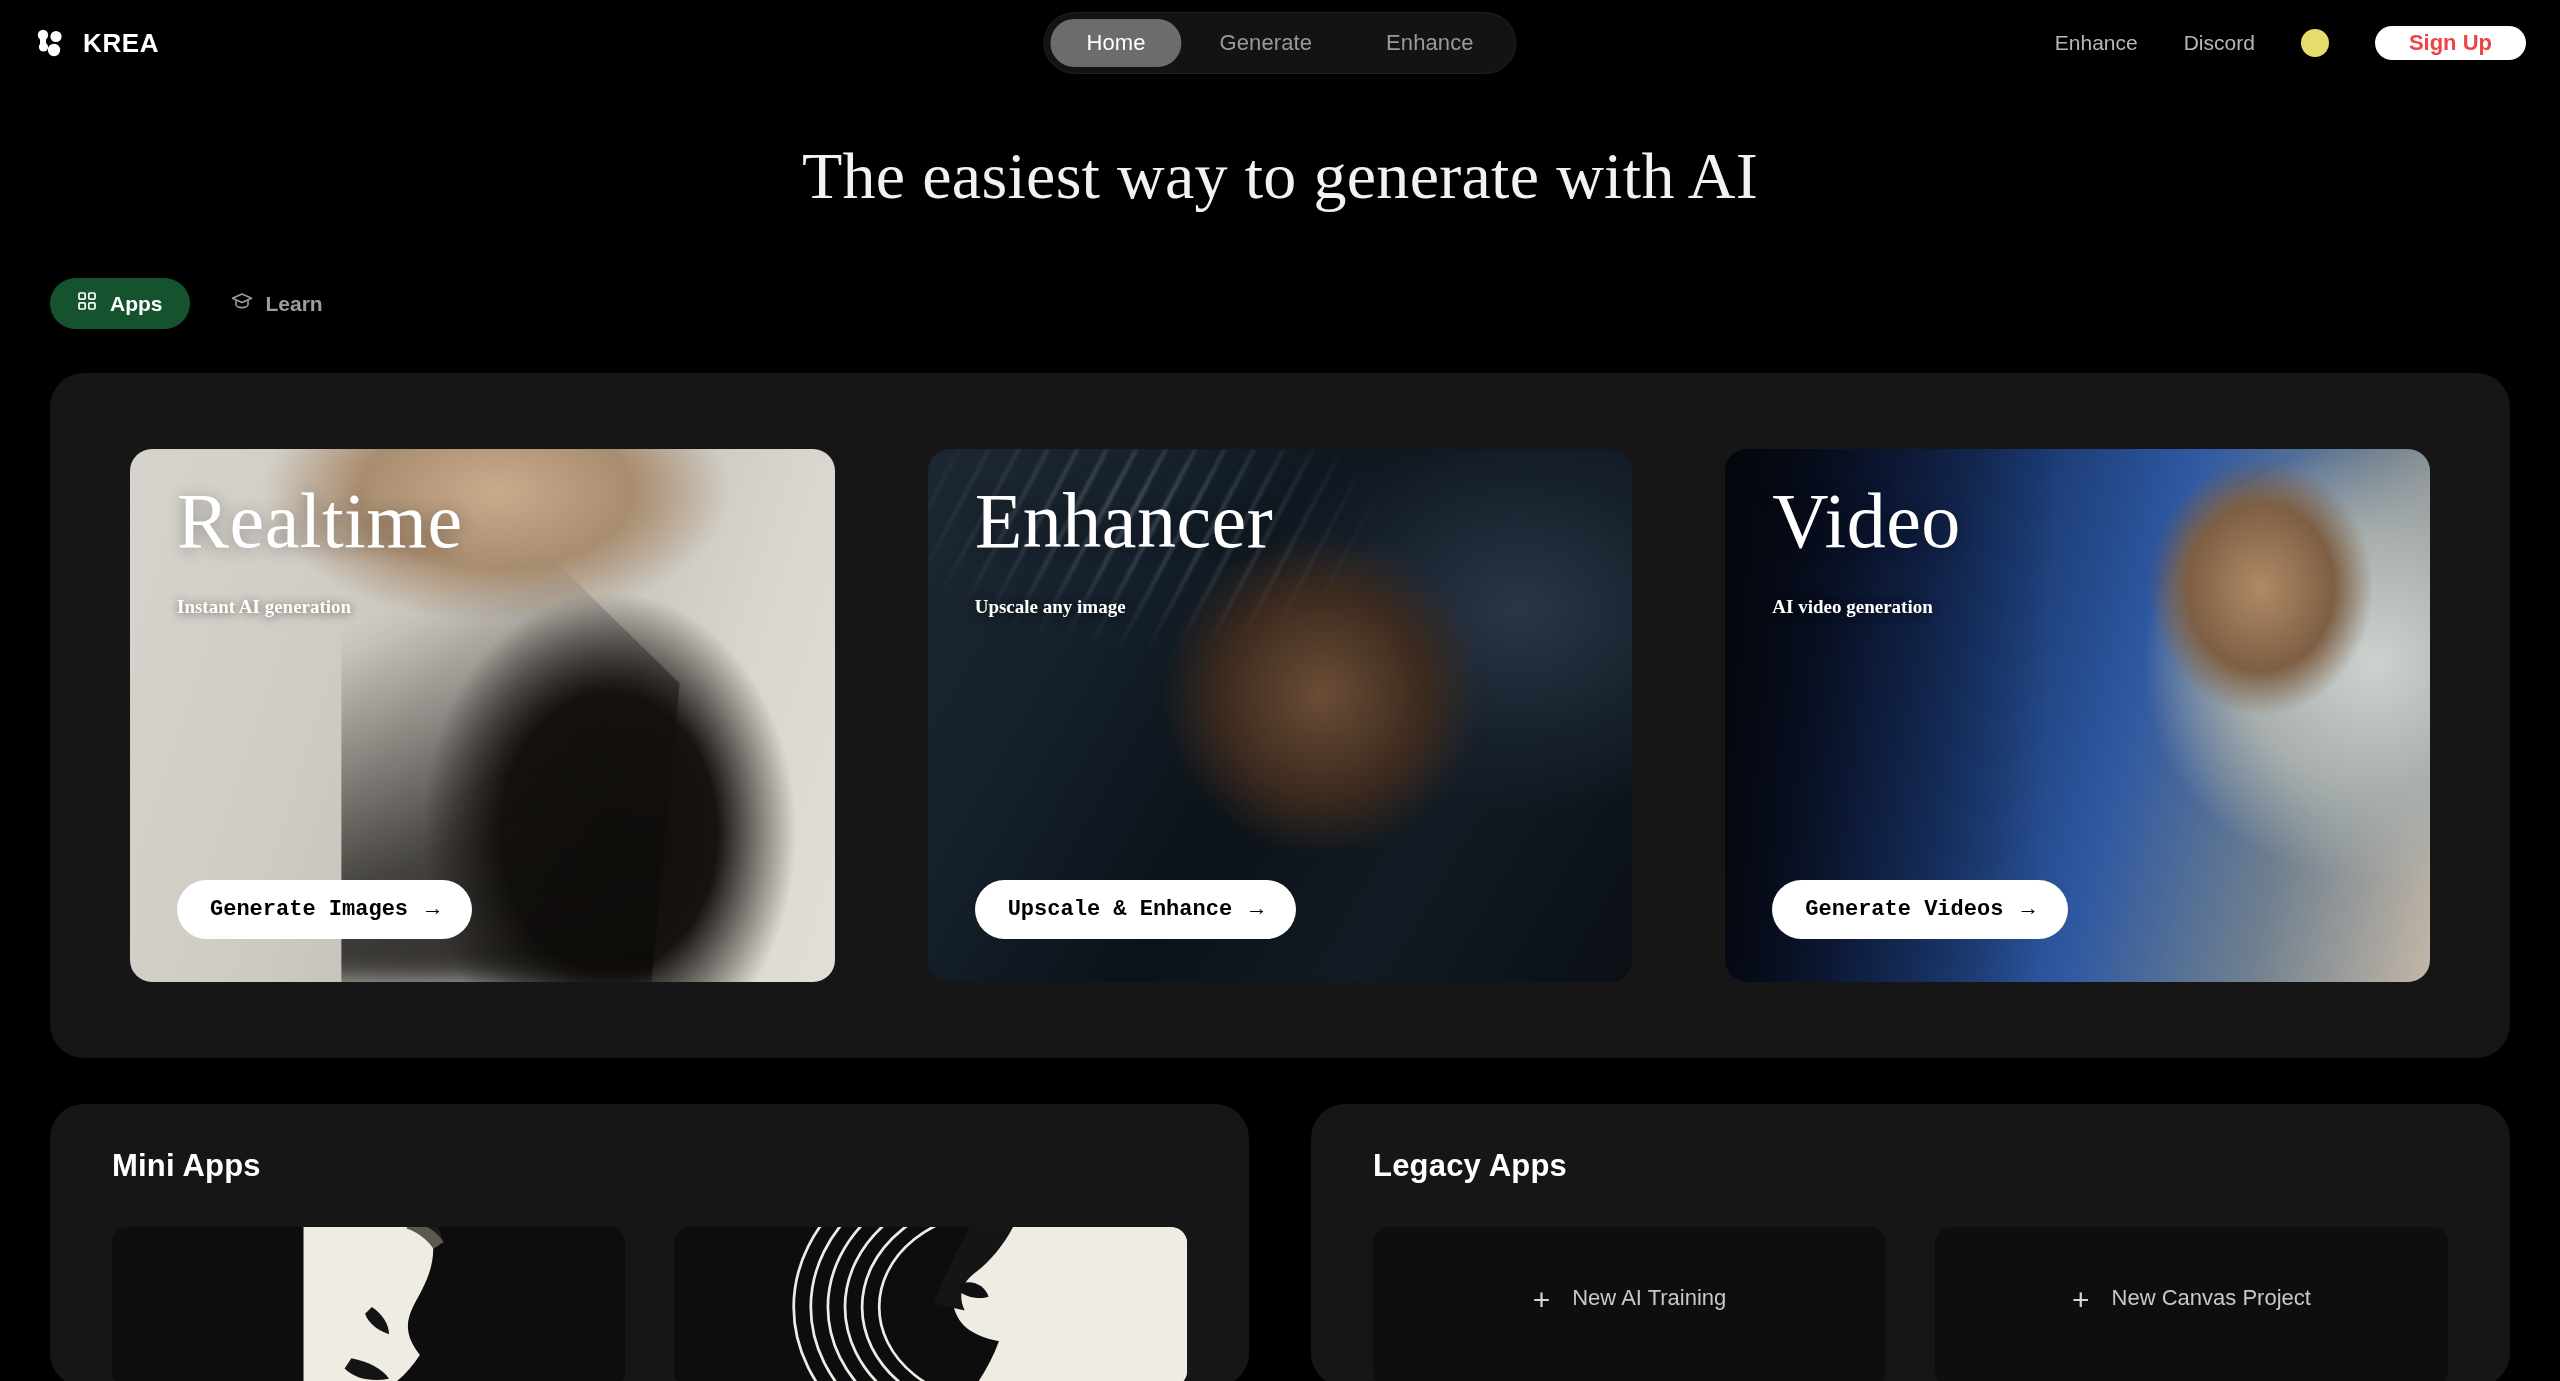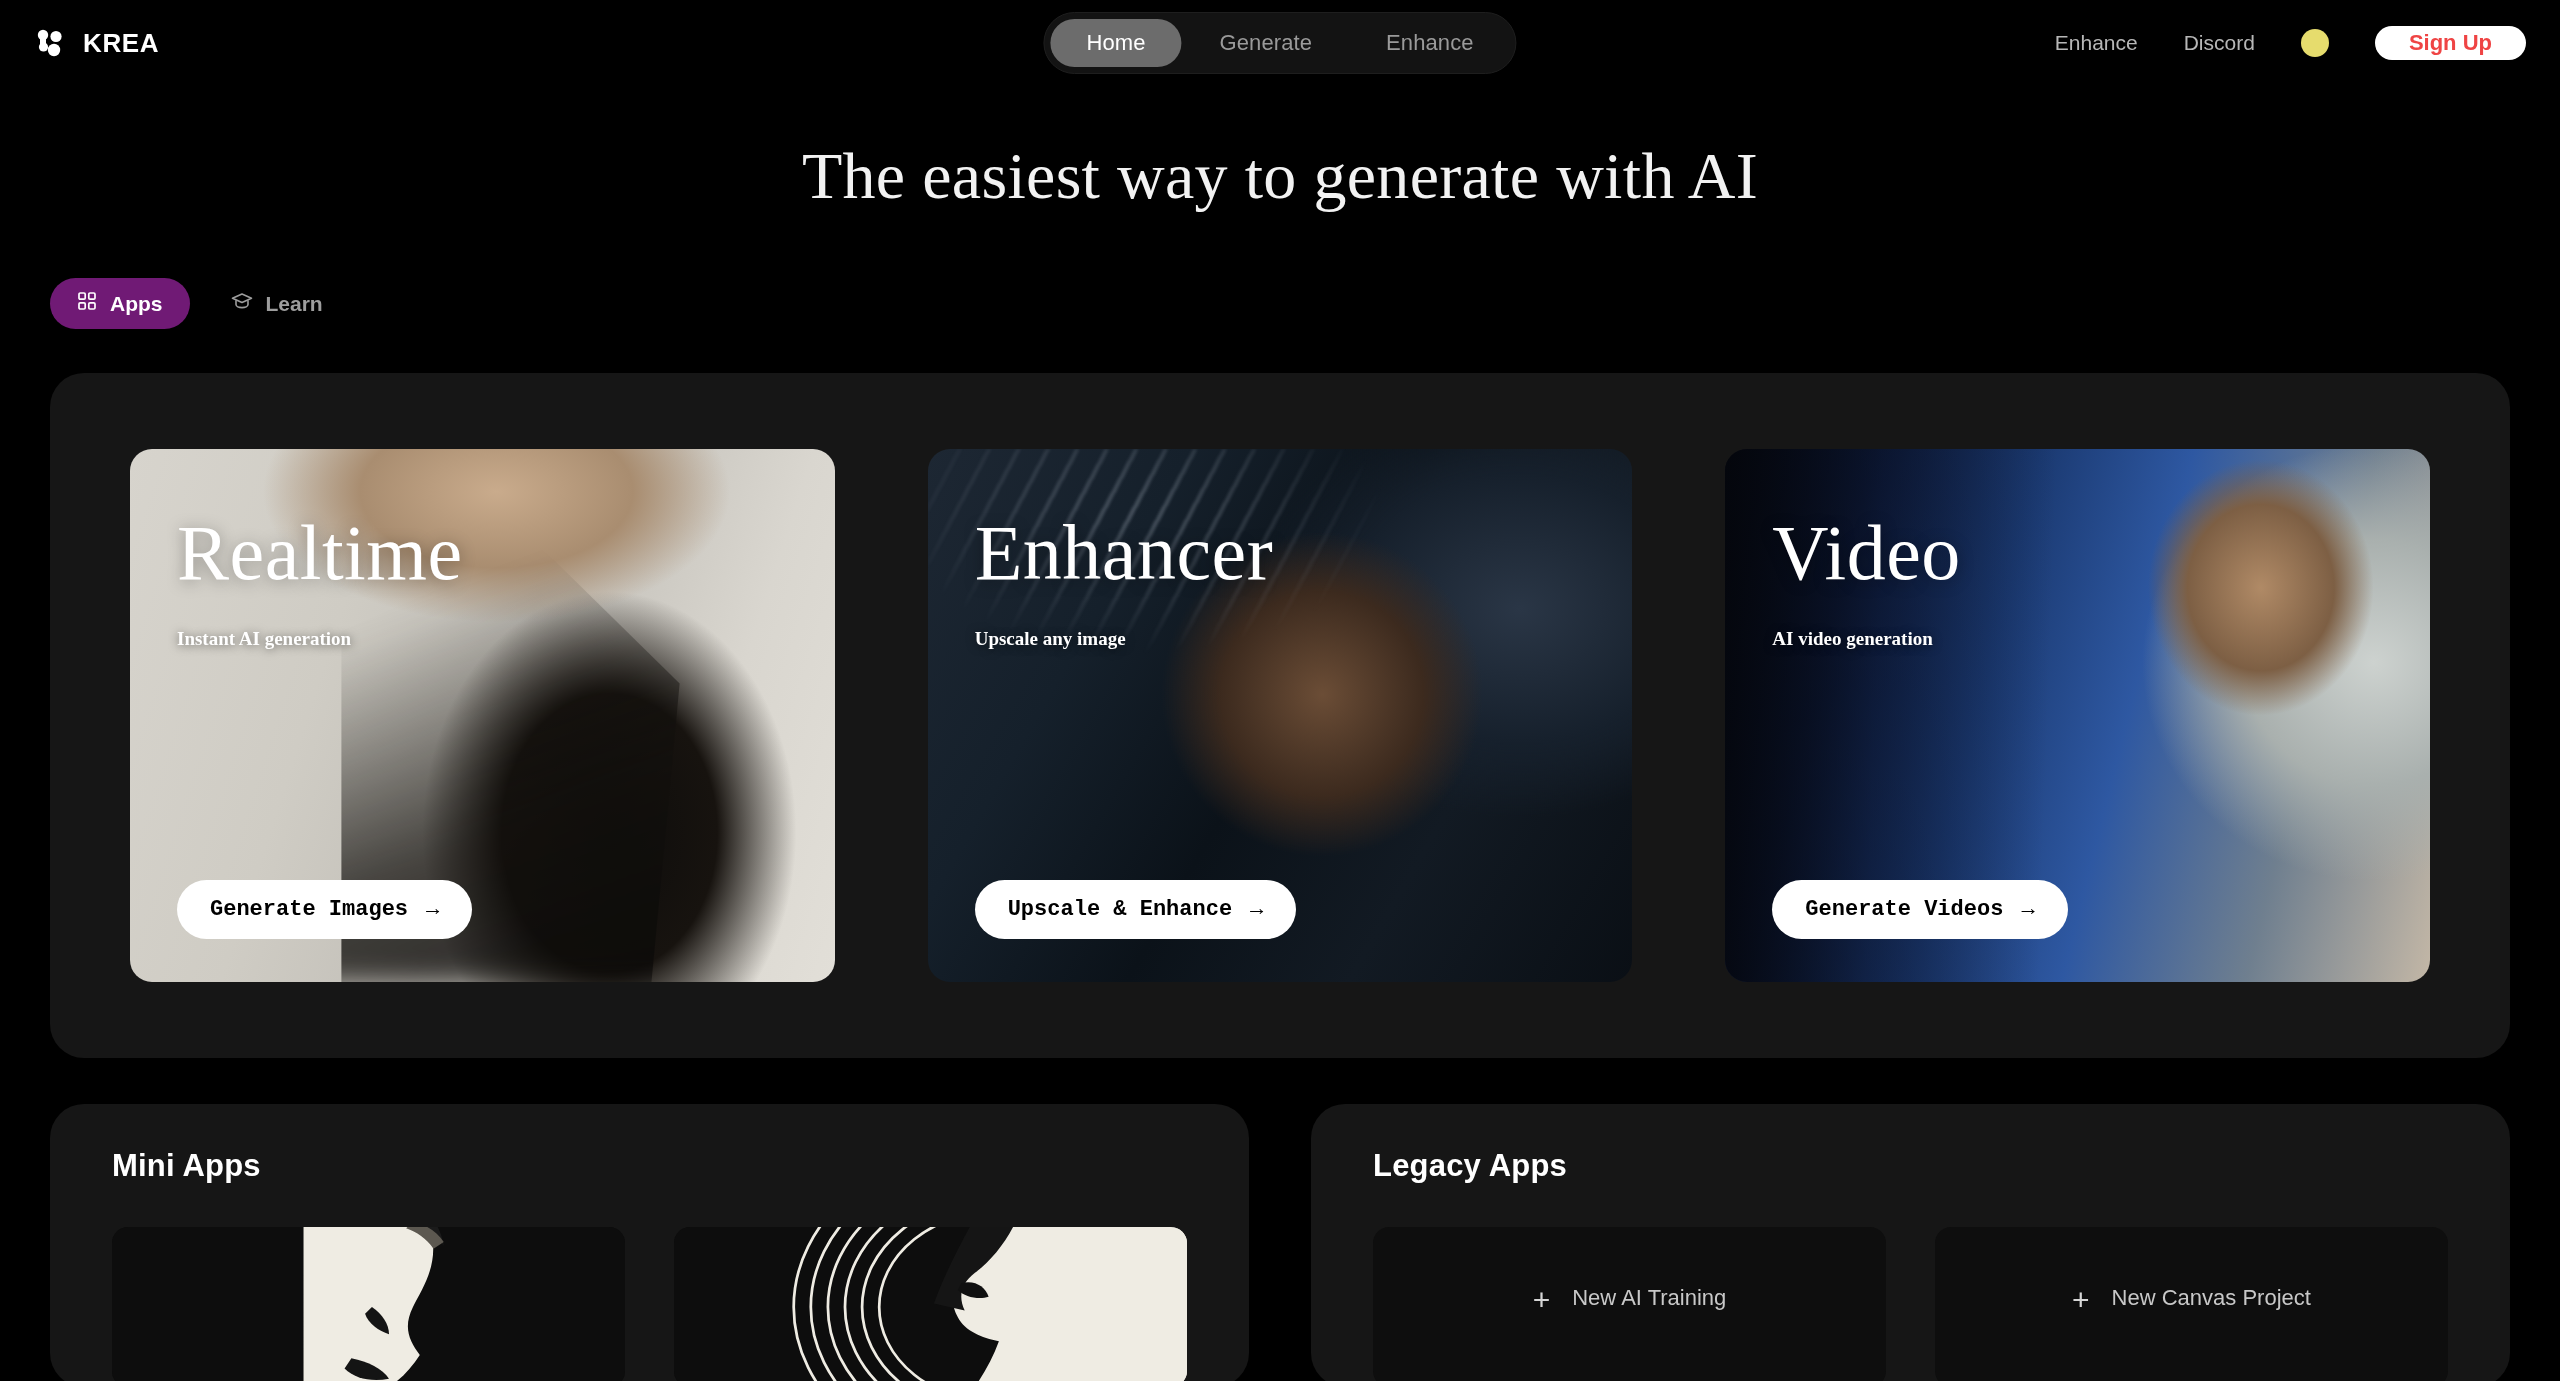--- a/index.html
+++ b/index.html
@@ -57,37 +57,37 @@
   
   .seg-row{
     display:flex; align-items:center; gap:14px;
     margin:64px 0 0 50px;
   }
   .seg{
     display:flex; align-items:center; gap:13px;
     padding:13px 27px; border-radius:999px;
     font-size:21px; color:#9d9d9d; cursor:pointer; font-weight:600;
   }
-  .seg.active{ background:#701a75; color:#fff; }
+  .seg.active{ background:#14532d; color:#fff; }
 
   
   .panel{
     margin:44px 50px 0 50px;
     background:#161616; border-radius:34px;
     padding:76px 80px;
     display:flex; gap:93px;
   }
   .card{
     flex:1; height:533px; border-radius:22px;
     position:relative; overflow:hidden;
     cursor:pointer; display:flex; flex-direction:column;
     justify-content:flex-start;
   }
   .card-bg{ position:absolute; inset:0; }
-  .card-inner{ position:relative; z-index:2; padding:64px 47px; }
+  .card-inner{ position:relative; z-index:2; padding:32px 47px; }
   .card-title{
     font-family:"Liberation Serif", serif;
     font-size:78px; font-weight:400; line-height:1.02;
     color:#fff; letter-spacing:.5px;
     text-shadow:0 2px 16px rgba(0,0,0,.35);
   }
   .card-sub{
     margin-top:35px; font-size:19px; font-weight:bold; color:#fff;
     text-shadow:0 1px 10px rgba(0,0,0,.55);
     font-family:Liberation Serif, serif;

